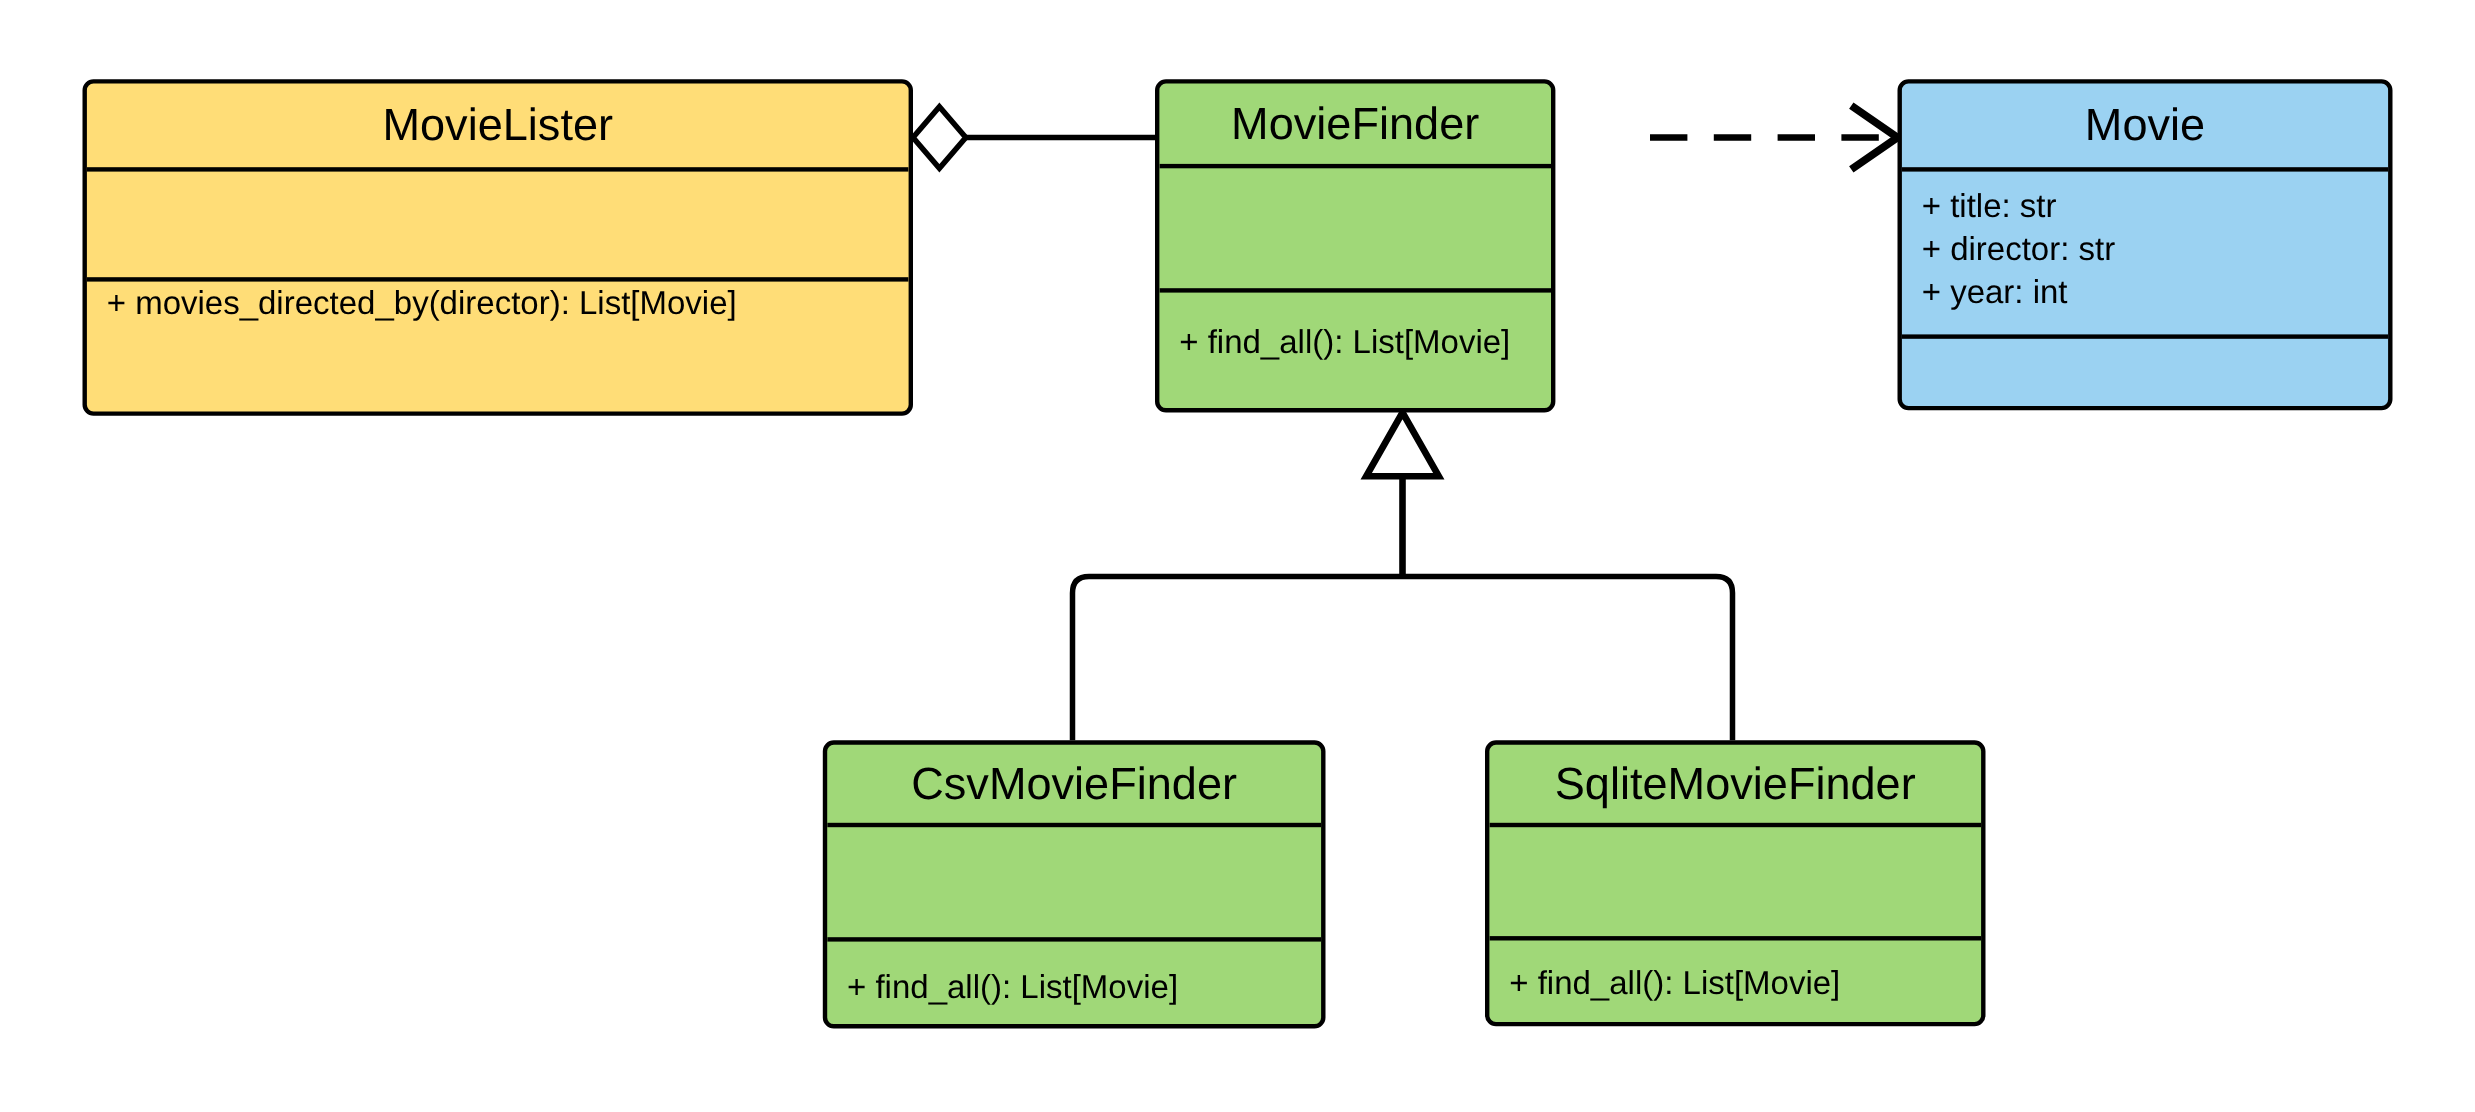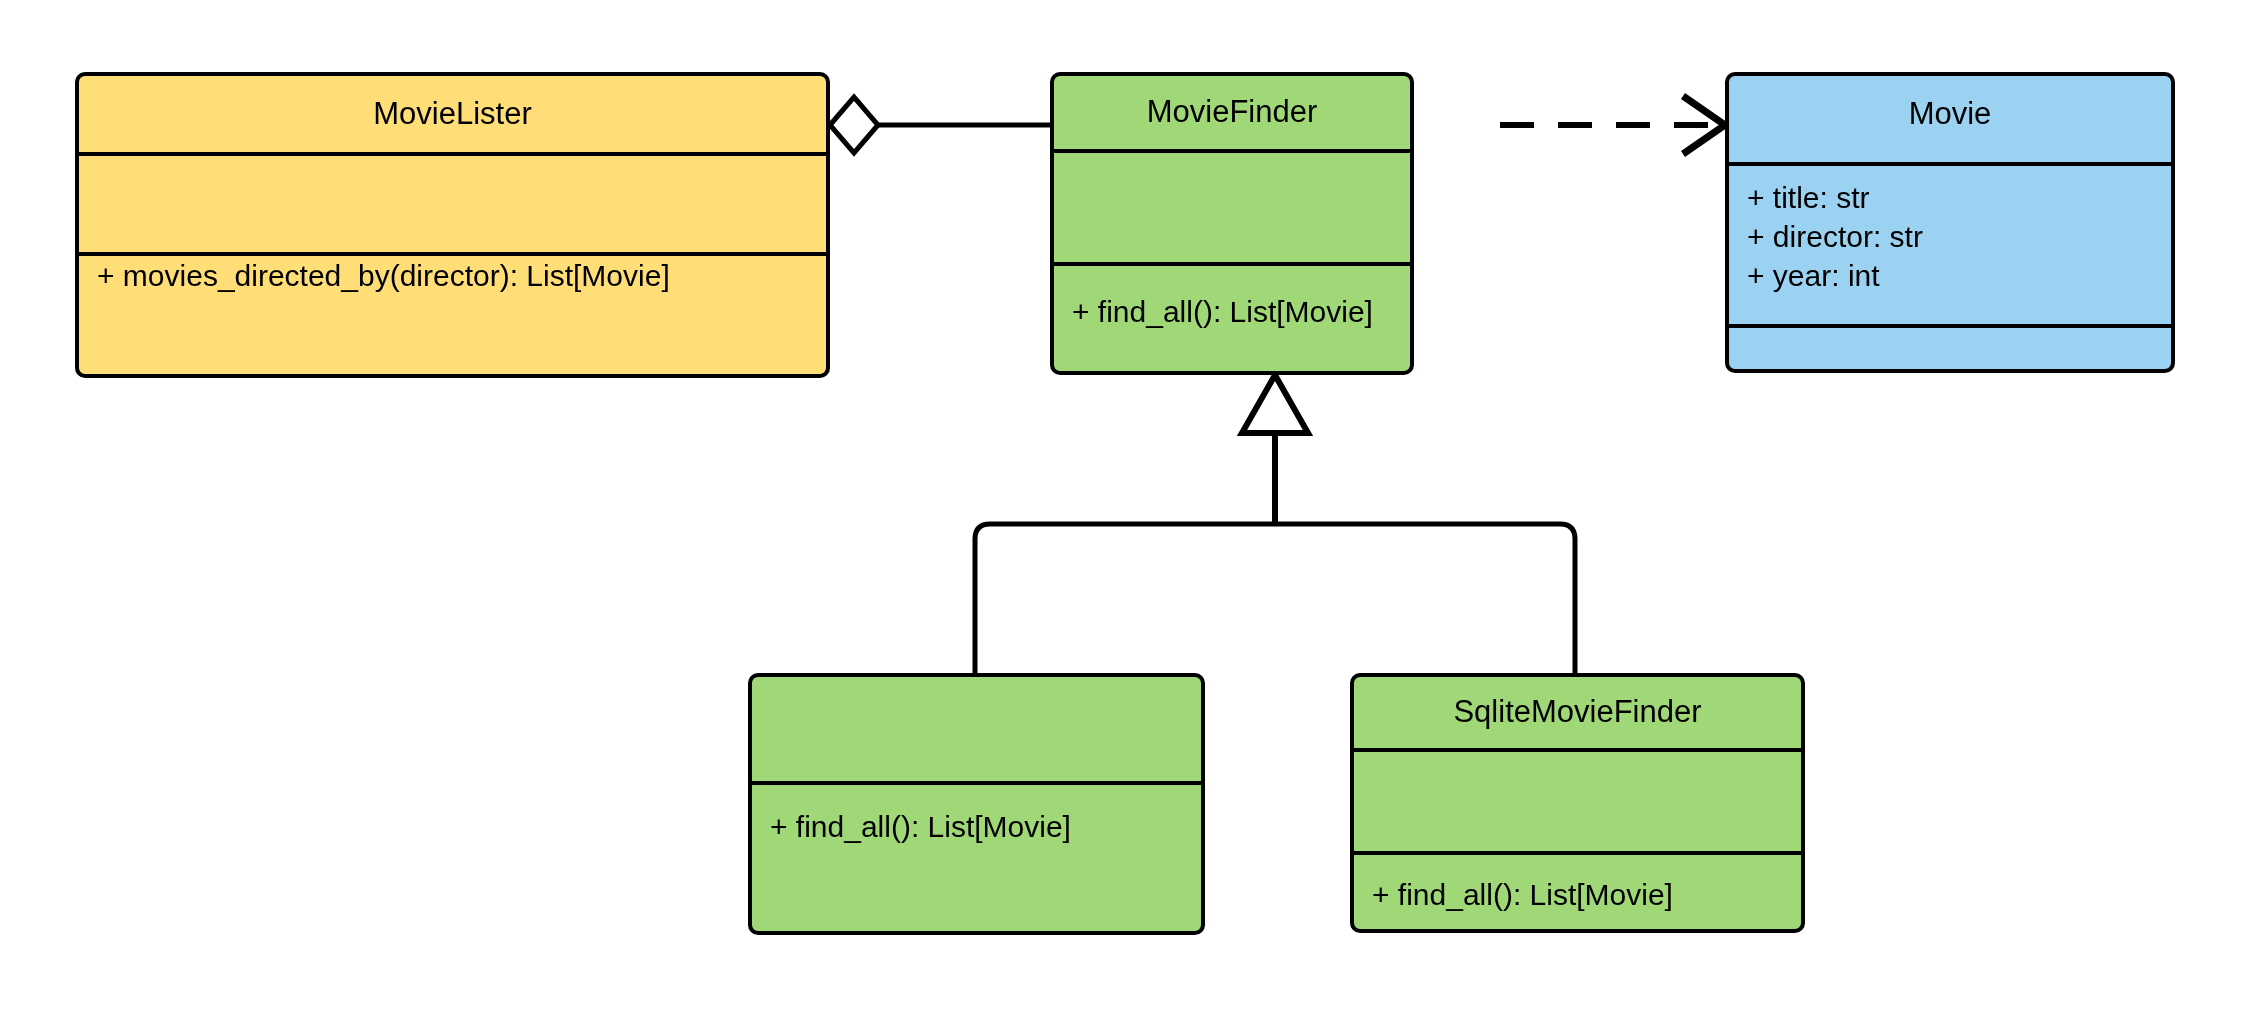--- a/index.html
+++ b/index.html
@@ -46,21 +46,21 @@
   .cmp-name {
     display: flex;
     align-items: center;
     justify-content: center;
   }
   .cmp-body {
     display: block;
     padding: 12px 18px 0 18px;
   }
   .class-title {
-    font-size: 31px;
+    font-size: 41px;
     color: #000000;
     line-height: 1.1;
     white-space: nowrap;
   }
   .member {
     font-size: 30px;
     color: #000000;
     line-height: 1.30;
     white-space: nowrap;
   }
@@ -109,33 +109,36 @@
   <div class="uml-class fill-green" style="left:1050px; top:72px; width:364px; height:303px;">
     <div class="compartment cmp-name" style="height:73px;">
       <span class="class-title">MovieFinder</span>
     </div>
     <div class="compartment cmp-body" style="height:113px;"></div>
     <div class="compartment cmp-body" style="flex:1 1 auto; padding-top:26px;">
       <div class="member">+ find_all(): List[Movie]</div>
     </div>
   </div>
 
-  <div class="uml-class fill-blue" style="left:1725px; top:72px; width:450px; height:301px;gap:10px;">
+  <div class="uml-class fill-blue" style="left:1725px; top:72px; width:450px; height:301px;">
     <div class="compartment cmp-name" style="height:76px;">
       <span class="class-title">Movie</span>
     </div>
     <div class="compartment cmp-body" style="height:152px; ">
       <div class="member">+ title: str</div>
       <div class="member">+ director: str</div>
       <div class="member">+ year: int</div>
     </div>
     <div class="compartment cmp-body" style="flex:1 1 auto;"></div>
   </div>
 
   <div class="uml-class fill-green" style="left:748px; top:673px; width:457px; height:262px;">
+    <div class="compartment cmp-name" style="height:71px;">
+      <span class="class-title">CsvMovieFinder</span>
+    </div>
     <div class="compartment cmp-body" style="height:104px;"></div>
     <div class="compartment cmp-body" style="flex:1 1 auto; padding-top:22px;">
       <div class="member">+ find_all(): List[Movie]</div>
     </div>
   </div>
 
   <div class="uml-class fill-green" style="left:1350px; top:673px; width:455px; height:260px;justify-content:space-between;">
     <div class="compartment cmp-name" style="height:71px;">
       <span class="class-title">SqliteMovieFinder</span>
     </div>

